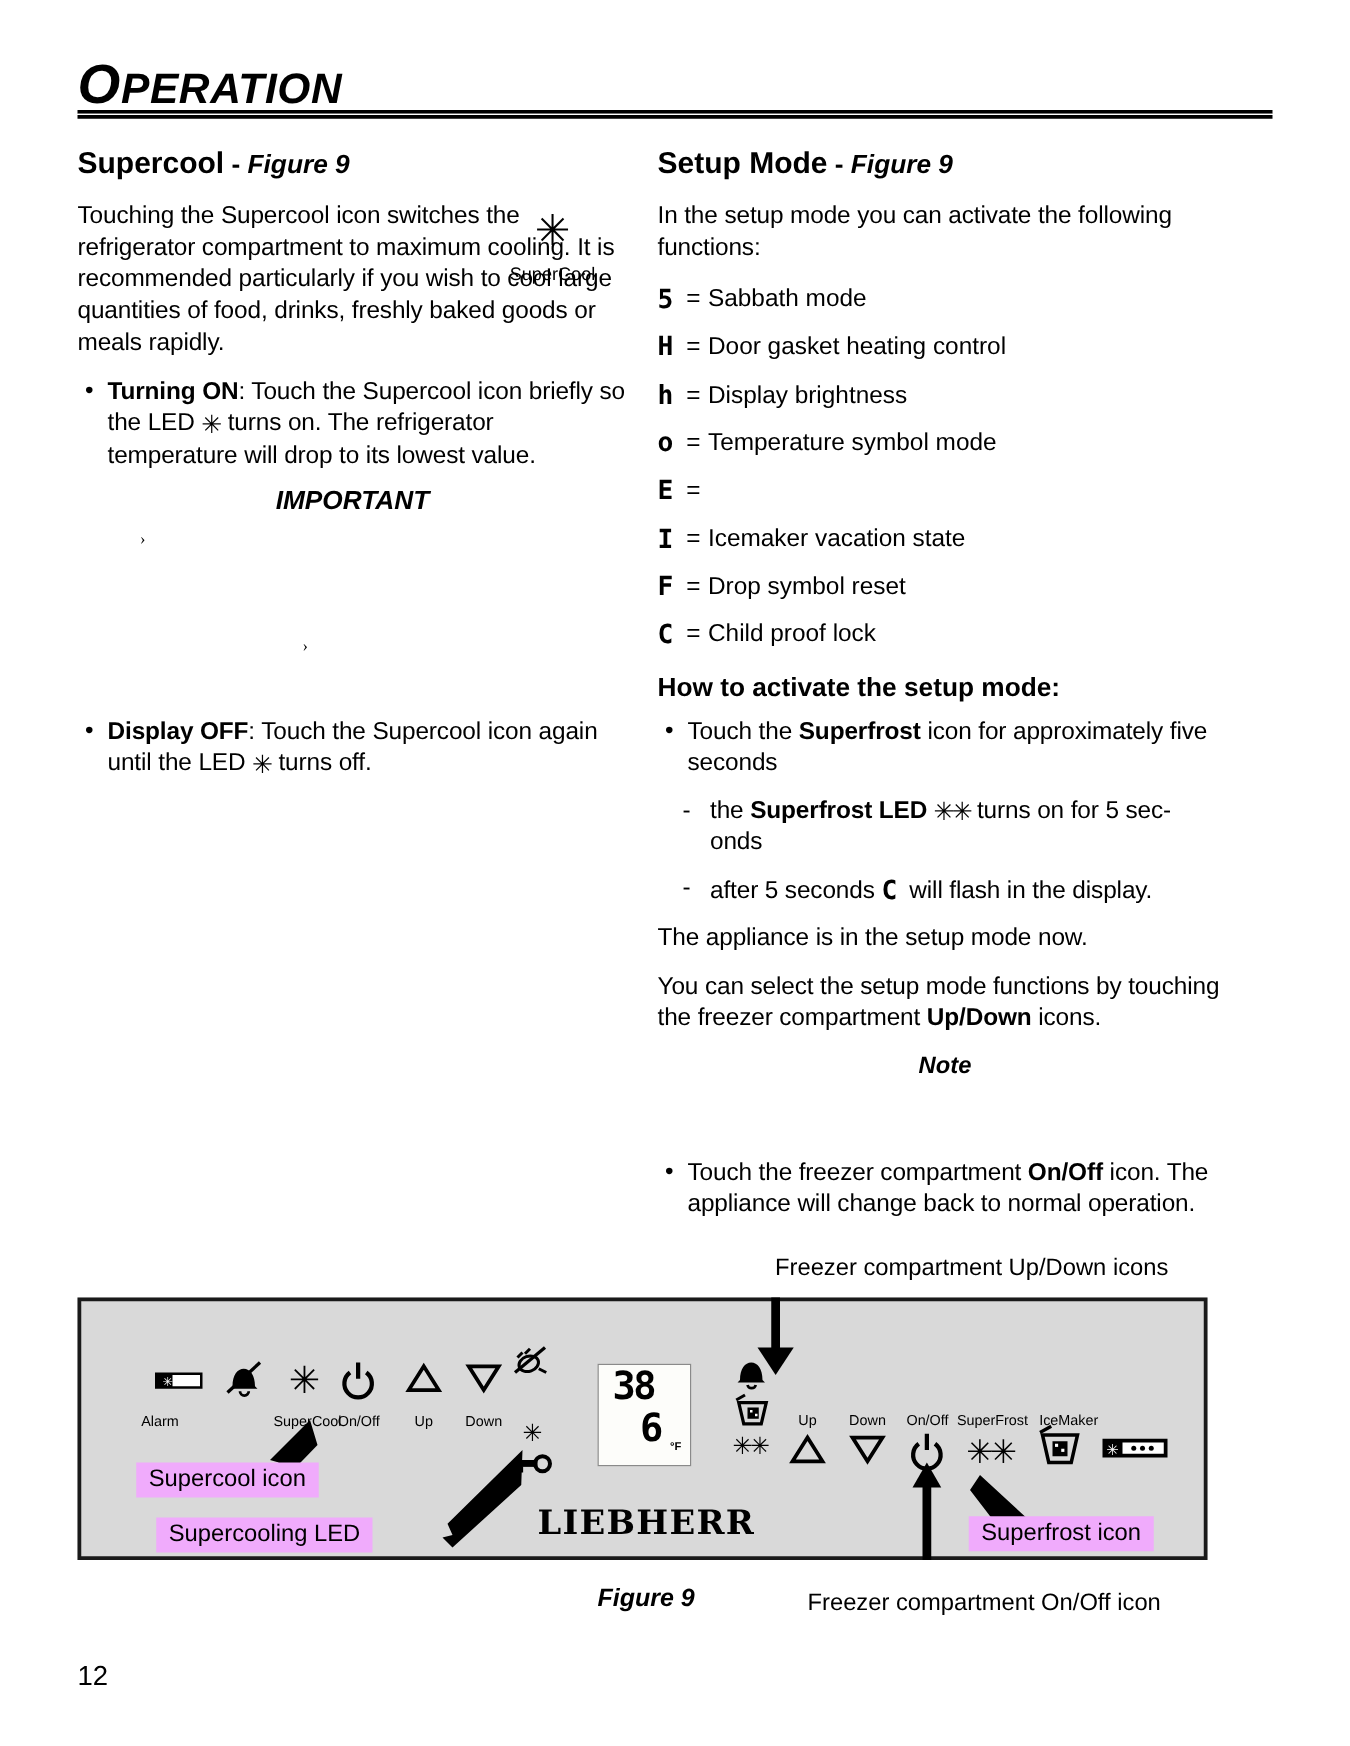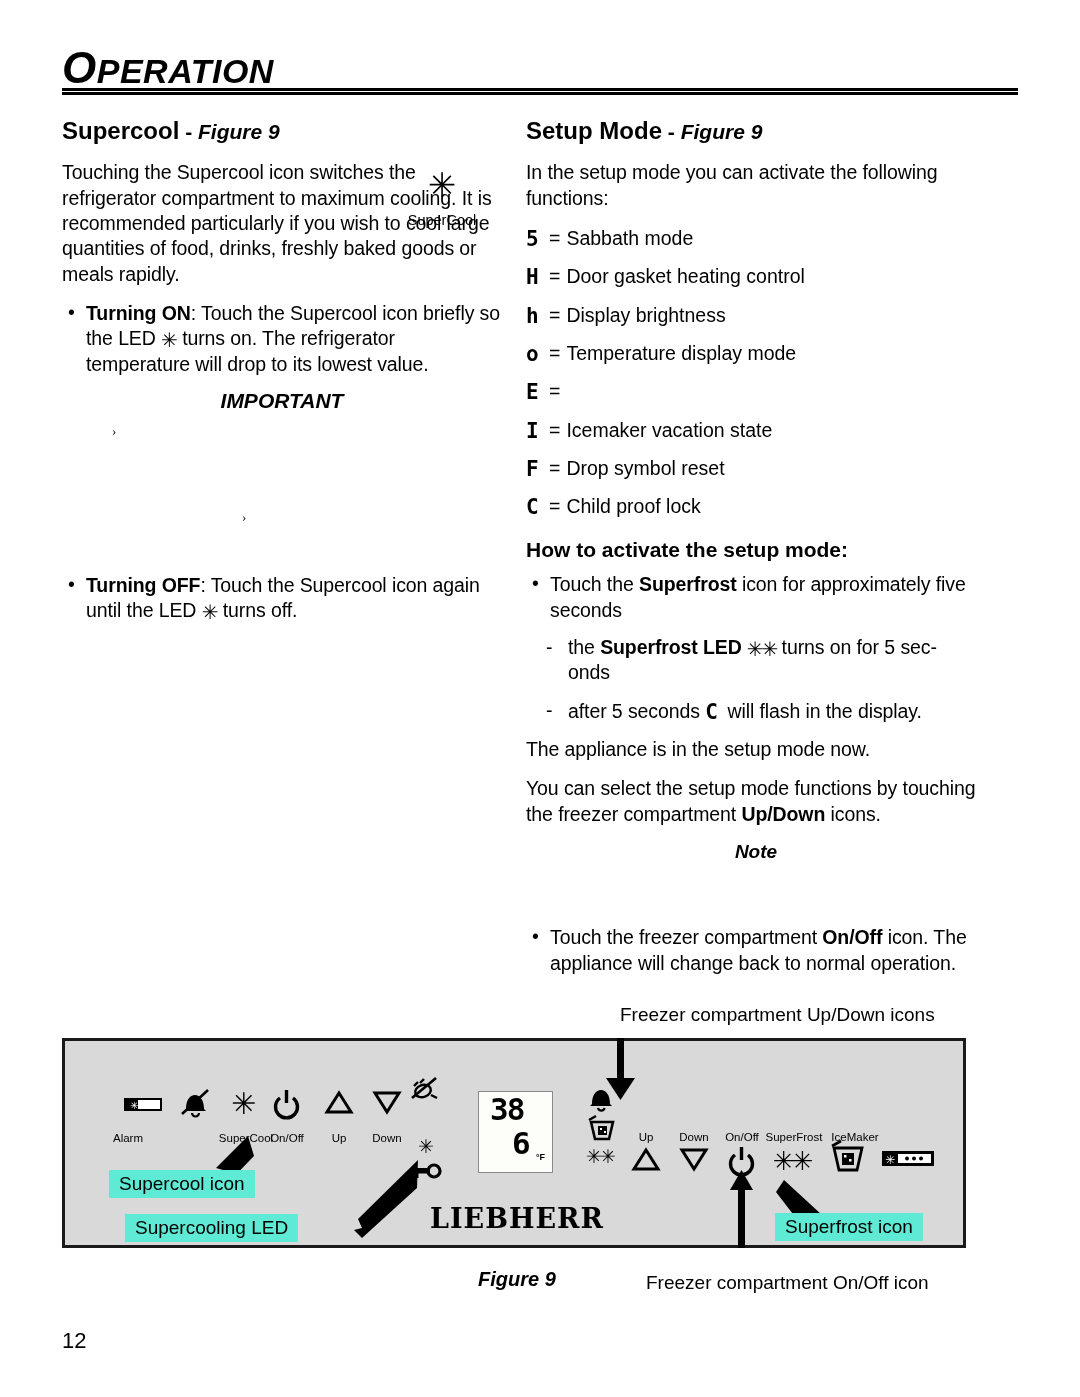--- a/index.html
+++ b/index.html
@@ -98,21 +98,21 @@
   .figcap{
     position:absolute;left:478px;top:1268px;font-size:20px;font-weight:bold;
     font-style:italic;
   }
   .pageno{position:absolute;left:62px;top:1328px;font-size:22px;}
   .pnl-lbl{position:absolute;font-size:11.5px;text-align:center;
            font-family:"Liberation Sans",sans-serif;white-space:nowrap;}
 
   
   .callout{
-    position:absolute;background:#5eead4;font-size:19px;padding:3px 10px;
+    position:absolute;background:#f0abfc;font-size:19px;padding:3px 10px;
     white-space:nowrap;
   }
 </style>
 </head>
 <body>
 
 <div class="page">
 
   <div class="hdr">
     <div class="hdr-title"><span class="cap">O</span><span>PERATION</span></div>
@@ -134,21 +134,21 @@
 
     <div class="important">IMPORTANT</div>
 
     <div style="height:10px"></div>
     <div class="stray" style="margin-left:50px">›</div>
     <div style="height:70px"></div>
     <div class="stray" style="margin-left:180px">›</div>
     <div style="height:48px"></div>
 
     <div class="bullet">
-      <span class="dot">•</span><b>Turning OFF</b><span>: Touch the Supercool icon again until the LED </span><span class="ast">✳</span><span> turns off.</span>
+      <span class="dot">•</span><b>Display OFF</b><span>: Touch the Supercool icon again until the LED </span><span class="ast">✳</span><span> turns off.</span>
     </div>
   </div>
 
   <div class="sc-side">
     <div class="icon">✳</div>
     <div class="cap">SuperCool</div>
   </div>
 
   <div class="colR">
     <h2 class="sec"><span>Setup Mode</span><span class="dash"> - </span><span class="fig">Figure 9</span></h2>
@@ -167,21 +167,21 @@
           <span>Door gasket heating control</span>
         </div>
       <div class="fnrow">
           <span class="seg">h</span>
           <span>=</span>
           <span>Display brightness</span>
         </div>
       <div class="fnrow">
           <span class="seg">o</span>
           <span>=</span>
-          <span>Temperature display mode</span>
+          <span>Temperature symbol mode</span>
         </div>
       <div class="fnrow">
           <span class="seg">E</span>
           <span>=</span>
         </div>
       <div class="fnrow">
           <span class="seg">I</span>
           <span>=</span>
           <span>Icemaker vacation state</span>
         </div>

